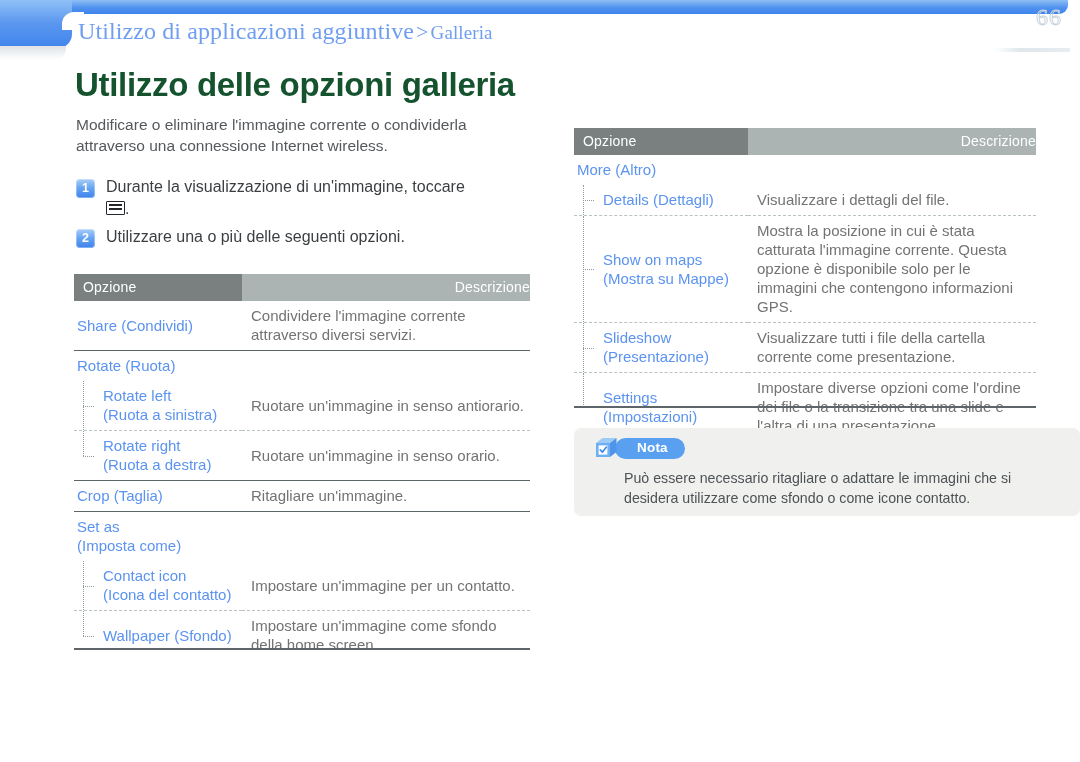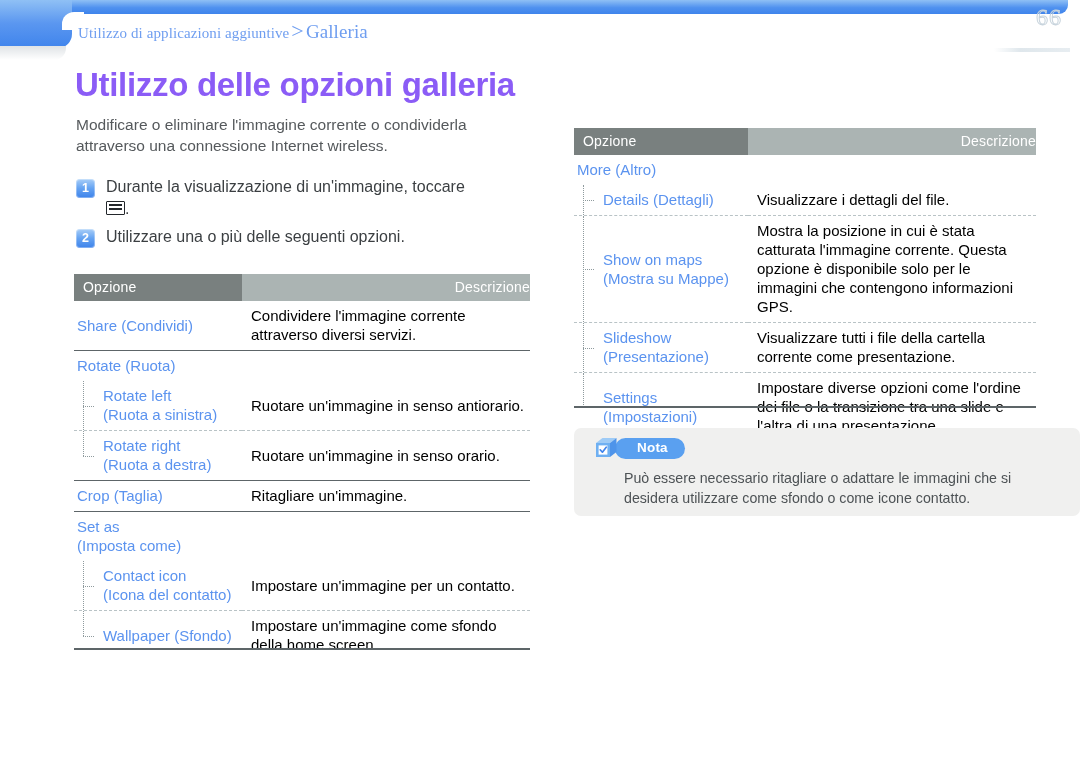--- a/index.html
+++ b/index.html
@@ -59,21 +59,21 @@
   .breadcrumb {
     position: absolute;
     left: 78px;
     top: 18px;
     font-family: "Liberation Serif", serif;
     font-size: 23px;
     color: #6f9ef0;
     white-space: nowrap;
     letter-spacing: 0.1px;
   }
-  .breadcrumb .crumb-main { font-size: 15px; }
+  .breadcrumb .crumb-main { font-size: 24px; }
   .breadcrumb .crumb-sep  { font-size: 22px; padding: 0 2px; }
   .breadcrumb .crumb-sub  { font-size: 19px; }
 
   
   .page-number {
     position: absolute;
     right: 18px;
     top: 4px;
     font-family: "Liberation Serif", serif;
     font-size: 24px;
@@ -90,21 +90,21 @@
     background: linear-gradient(to right, #ffffff 0%, #dfe7ec 35%, #e7edf1 100%);
   }
 
   
   .page-title {
     position: absolute;
     left: 75px;
     top: 66px;
     font-size: 33px;
     font-weight: bold;
-    color: #8b5cf6;
+    color: #14532d;
     letter-spacing: -0.3px;
     white-space: nowrap;
   }
 
   
   .intro {
     position: absolute;
     left: 76px;
     top: 114px;
     width: 460px;
@@ -194,21 +194,21 @@
     color: #4d5255;
     vertical-align: middle;
     padding: 5px 6px 6px 0;
   }
   .opt-table td.c-opt {
     color: #5b93ef;
     padding-left: 3px;
     position: relative;
   }
   .opt-table td.c-desc {
-    color: #000000;
+    color: #737373;
     padding-left: 9px;
   }
 
   
   tr.solid-top > td { border-top: 1.3px solid #5d6568; }
   tr.dash-top  > td { border-top: 1px dashed #b9c3c6; }
   tr.nb > td { border-top: none; }
 
   .tbl-bottom-rule {
     position: absolute;

